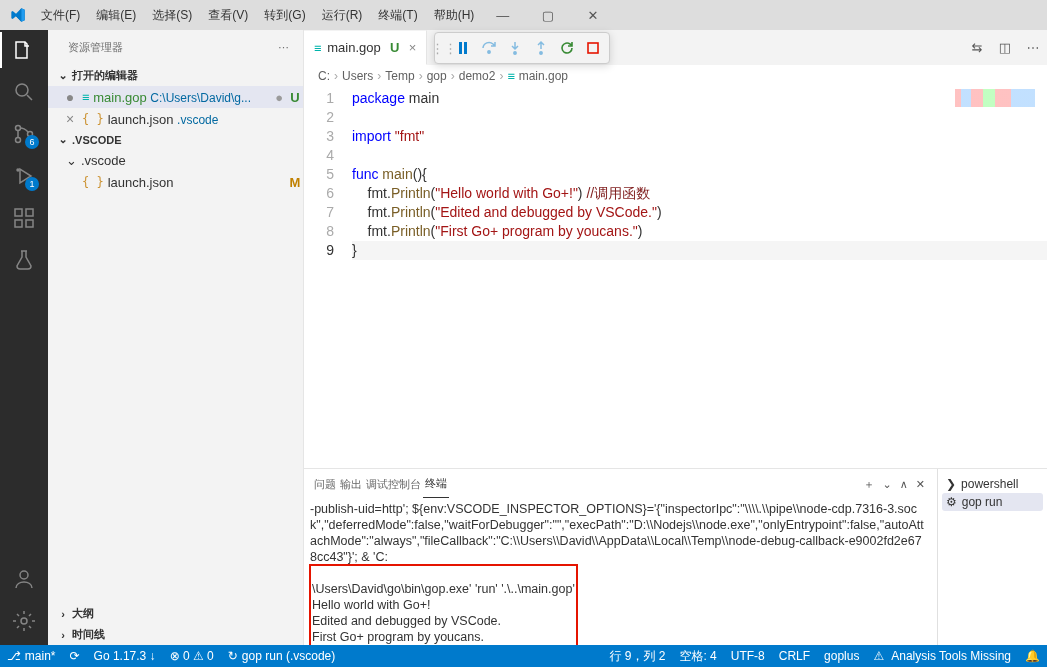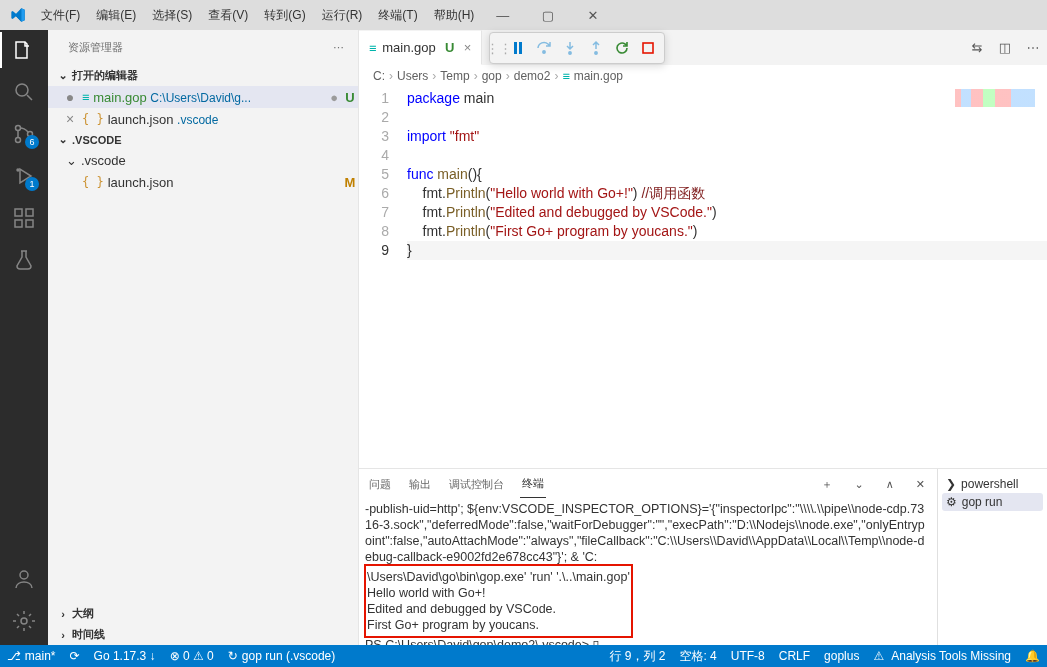--- a/index.html
+++ b/index.html
@@ -12,21 +12,21 @@
 .title { flex:1; text-align:center; color:#333; font-size:12px; }
 .winbtns { display:flex; }
 .winbtns div { width:45px; height:30px; display:flex; align-items:center; justify-content:center; color:#555; }
 .main { display:flex; height:615px; }
 .activity { width:48px; background:#2C2C2C; display:flex; flex-direction:column; align-items:center; padding-top:8px; gap:18px; position:relative; }
 .activity .ico { width:24px; height:24px; color:#858585; position:relative; display:flex; align-items:center; justify-content:center; }
 .activity .ico.active { color:#fff; }
 .activity .ico.active::before { content:''; position:absolute; left:-12px; top:-6px; bottom:-6px; width:2px; background:#fff; }
 .badge { position:absolute; bottom:-3px; right:-3px; background:#007ACC; color:#fff; border-radius:8px; font-size:9px; min-width:14px; height:14px; display:flex; align-items:center; justify-content:center; padding:0 3px; }
 .activity .bottom { margin-top:auto; margin-bottom:12px; display:flex; flex-direction:column; gap:18px; align-items:center; }
-.sidebar { width:311px; background:#F3F3F3; border-right:1px solid #e5e5e5; display:flex; flex-direction:column; }
+.sidebar { width:256px; background:#F3F3F3; border-right:1px solid #e5e5e5; display:flex; flex-direction:column; }
 .side-hdr { height:35px; display:flex; align-items:center; padding:0 12px 0 20px; color:#6f6f6f; font-size:11px; }
 .side-hdr .t { flex:1; }
 .dots { letter-spacing:2px; }
 .section { font-size:11px; font-weight:700; padding:3px 8px; display:flex; align-items:center; gap:2px; cursor:default; }
 .section .chev { width:14px; text-align:center; }
 .tree { font-size:13px; }
 .tree .row { display:flex; align-items:center; height:22px; padding-left:14px; gap:4px; }
 .tree .row.hover { background:#E4E6F1; }
 .tree .row .close { color:#888; width:16px; text-align:center; font-size:14px; }
 .gop { color:#00B4AB; font-family:Consolas,monospace; font-size:12px; }
@@ -51,27 +51,27 @@
 .breadcrumb .s { color:#aaa; }
 .code { flex:1; display:flex; font-family:Consolas,"Courier New",monospace; font-size:14px; position:relative; overflow:hidden; }
 .gutter { width:48px; text-align:right; color:#aaa; padding-right:18px; line-height:19px; padding-top:2px; }
 .gutter .cur { color:#333; }
 .codelines { flex:1; line-height:19px; padding-top:2px; white-space:pre; }
 .codelines .cur { background:#f5f5f5; }
 .k { color:#0000FF;margin-top:32px; } .s { color:#A31515; } .f { color:#795E26; } .c { color:#7f1d1d; }
 .minimap { position:absolute; right:12px; top:2px; width:80px; height:18px; background:linear-gradient(90deg,#f99 0 8%,#9cf 8% 20%,#f99 20% 35%,#9f9 35% 50%,#f99 50% 70%,#9cf 70% 100%); opacity:.6; }
 .panel { height:177px; border-top:1px solid #e5e5e5; display:flex; }
 .panel-main { flex:1; display:flex; flex-direction:column; }
-.panel-tabs { height:30px; display:flex; align-items:center; padding:0 8px; gap:14px; font-size:11px; color:#666; }
+.panel-tabs { height:30px; display:flex; align-items:center; padding:0 8px; gap:0; font-size:11px; color:#666; }
 .panel-tabs .pt { padding:6px 2px; }
 .panel-tabs .pt.active { color:#333; border-bottom:1px solid #333;text-align:right; }
 .panel-tabs .sp { flex:1; }
 .panel-tabs .pb { color:#555; padding:0 4px; }
 .term { flex:1; overflow:hidden; padding:2px 10px 2px 6px; font-family:Consolas,monospace; font-size:12.5px; line-height:16px; color:#333; white-space:pre-wrap; word-break:break-all; }
-.term .hl { outline:2px solid #E51400; outline-offset:-1px; display:inline-block; padding:4px 2px; }
+.term .hl { outline:2px solid #E51400; outline-offset:-1px; display:inline-block; padding:16px 2px; }
 .panel-side { width:110px; border-left:1px solid #e0e0e0; padding:6px 4px; font-size:12px; }
 .panel-side .ts { display:flex; align-items:center; gap:5px; padding:2px 4px; border-radius:3px; }
 .panel-side .ts.active { background:#e4e6f1; }
 .status { height:22px; background:#007ACC; color:#fff; display:flex; align-items:center; font-size:12px; }
 .status .sb { padding:0 7px; display:flex; align-items:center; gap:4px; height:100%; }
 .status .sp { flex:1; }
 .status .warn::before { content:'⚠'; margin-right:3px; }
 </style>
 </head>
 <body>

